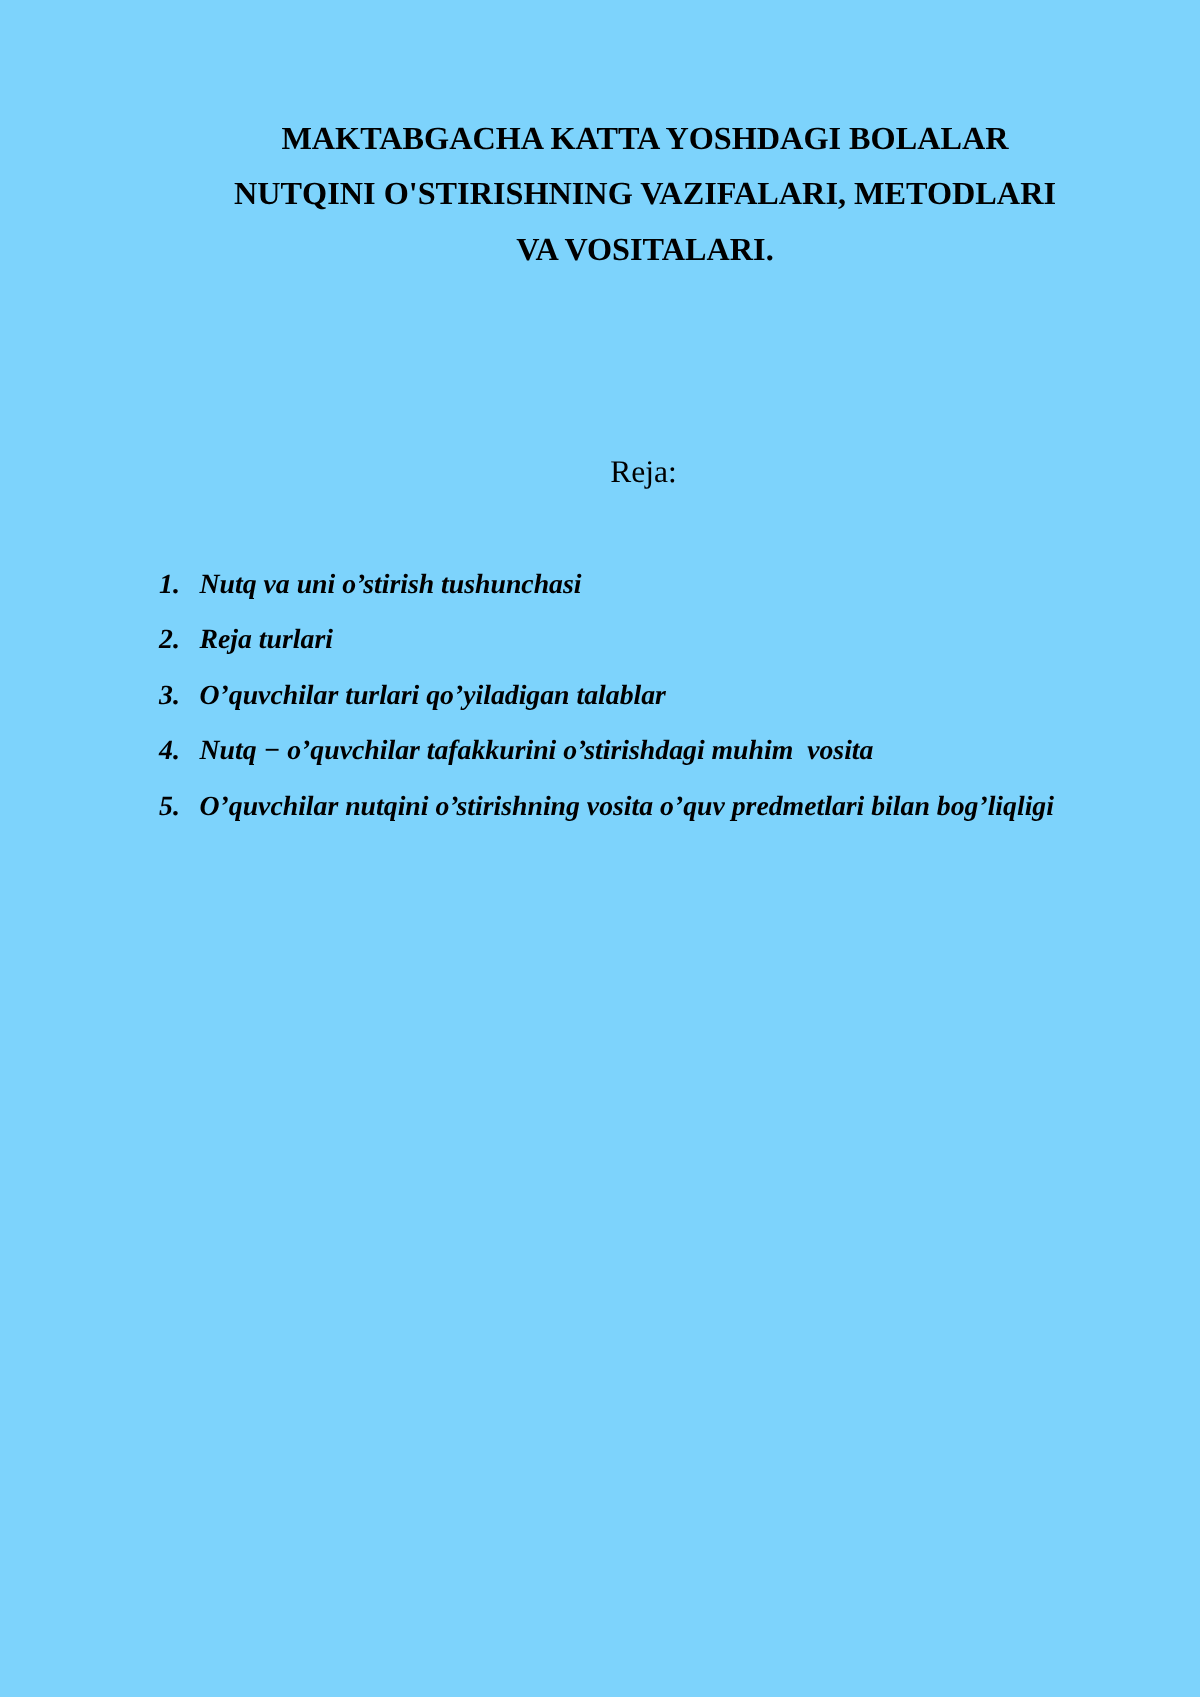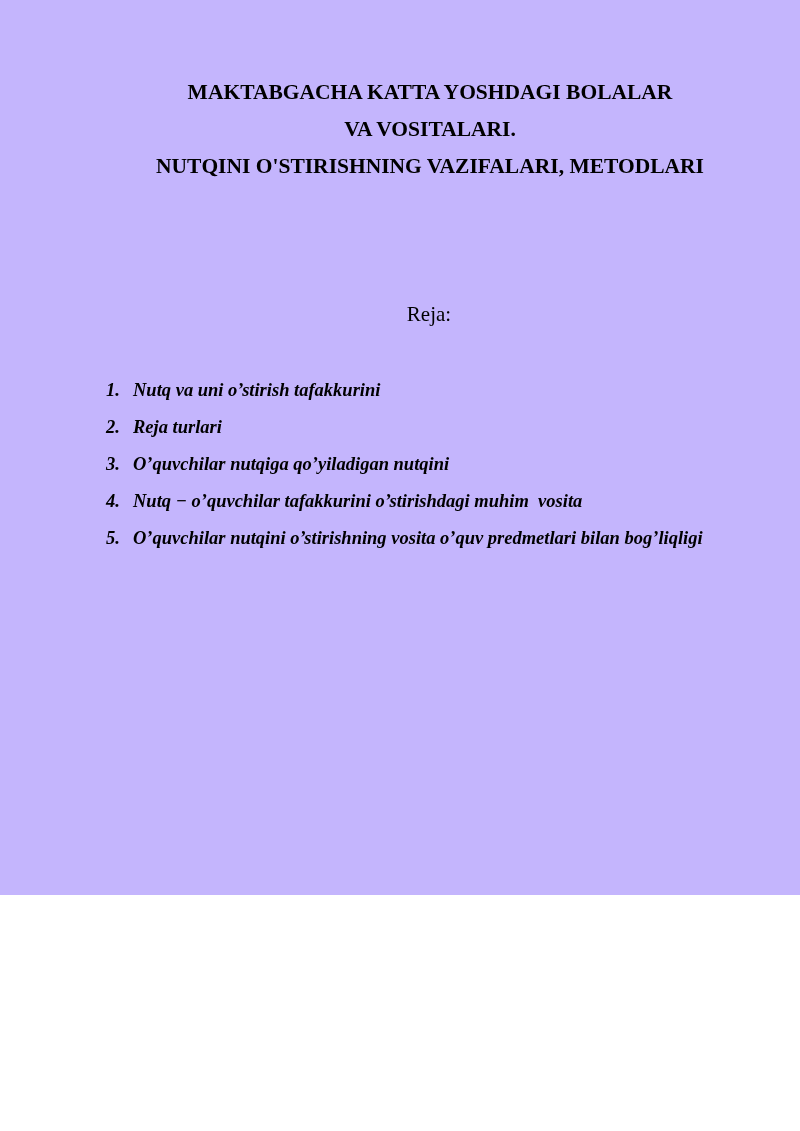--- a/index.html
+++ b/index.html
@@ -12,22 +12,22 @@
       height: 1131px;
       position: relative;
       overflow: hidden;
       font-family: "Liberation Serif", "DejaVu Serif", serif;
       color: #000000;
     }
     .page {
       position: absolute;
       left: 0; top: 0;
       width: 800px;
-      height: 895px;
-      background: #c4b5fd;
+      height: 1131px;
+      background: #7dd3fc;
     }
     .title {
       position: absolute;
       left: 100px;
       width: 660px;
       top: 74px;
       text-align: center;
       font-weight: bold;
       font-size: 21.5px;
       line-height: 37px;
@@ -73,38 +73,38 @@
       white-space: pre-wrap;
     }
   </style>
 </head>
 <body>
 
 <div class="page">
 
   <h1 class="title">
     <span class="title-line">MAKTABGACHA KATTA YOSHDAGI BOLALAR</span>
+    <span class="title-line">NUTQINI O'STIRISHNING VAZIFALARI, METODLARI</span>
     <span class="title-line">VA VOSITALARI.</span>
-    <span class="title-line">NUTQINI O'STIRISHNING VAZIFALARI, METODLARI</span>
   </h1>
 
   <p class="reja">Reja:</p>
 
   <ol class="plan-list">
     <li class="plan-item">
       <span class="plan-num">1.</span>
-      <span class="plan-text">Nutq va uni o’stirish tafakkurini</span>
+      <span class="plan-text">Nutq va uni o’stirish tushunchasi</span>
     </li>
     <li class="plan-item">
       <span class="plan-num">2.</span>
       <span class="plan-text">Reja turlari</span>
     </li>
     <li class="plan-item">
       <span class="plan-num">3.</span>
-      <span class="plan-text">O’quvchilar nutqiga qo’yiladigan nutqini</span>
+      <span class="plan-text">O’quvchilar turlari qo’yiladigan talablar</span>
     </li>
     <li class="plan-item">
       <span class="plan-num">4.</span>
       <span class="plan-text">Nutq − o’quvchilar tafakkurini o’stirishdagi muhim  vosita</span>
     </li>
     <li class="plan-item">
       <span class="plan-num">5.</span>
       <span class="plan-text">O’quvchilar nutqini o’stirishning vosita o’quv predmetlari bilan bog’liqligi</span>
     </li>
   </ol>

